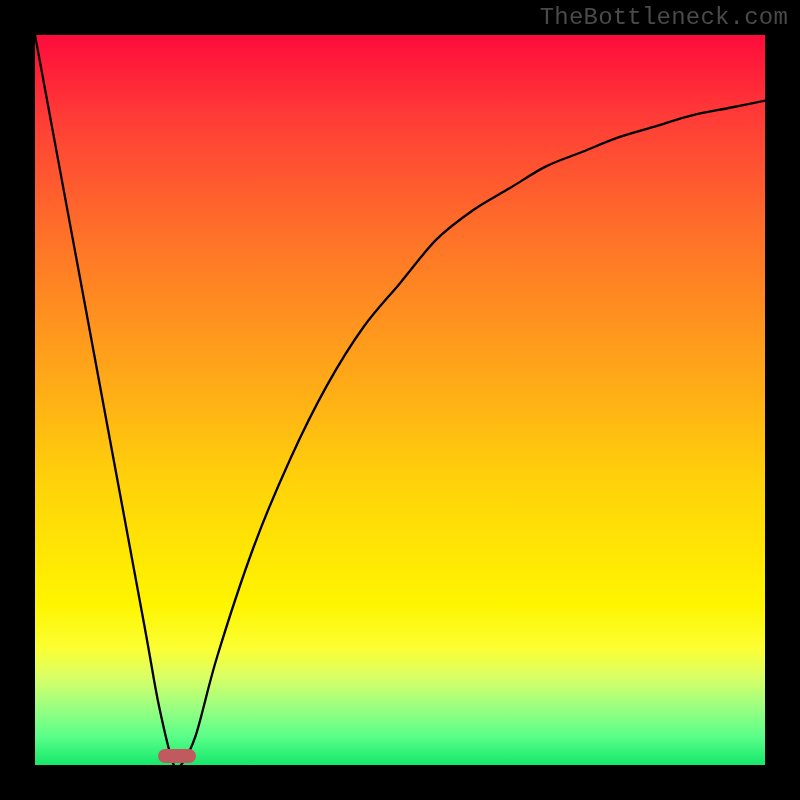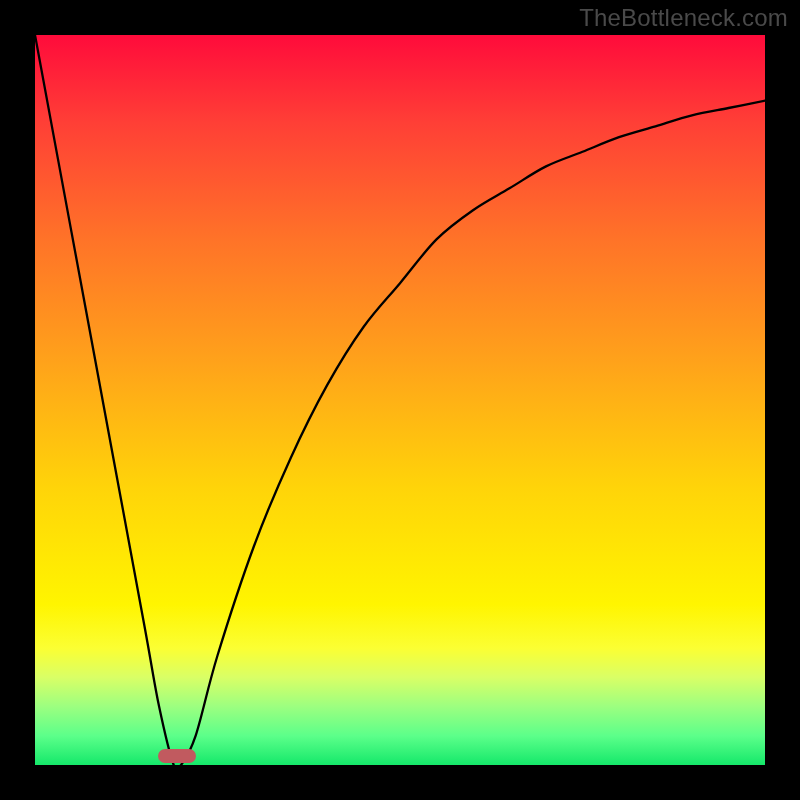--- a/index.html
+++ b/index.html
@@ -9,20 +9,21 @@
     height: 800px;
     overflow: hidden;
     background: #000;
     font-family: Arial, Helvetica, sans-serif;
   }
   .frame {
     position: relative;
     width: 800px;
     height: 724px;
     background: #000;
+    font-family: Liberation Mono, monospace;
   }
   .plot-area {
     position: absolute;
     left: 35px;
     top: 35px;
     width: 730px;
     height: 730px;
     background: linear-gradient(to bottom,
       #ff0b3b 0%,
       #ff3f36 12%,

